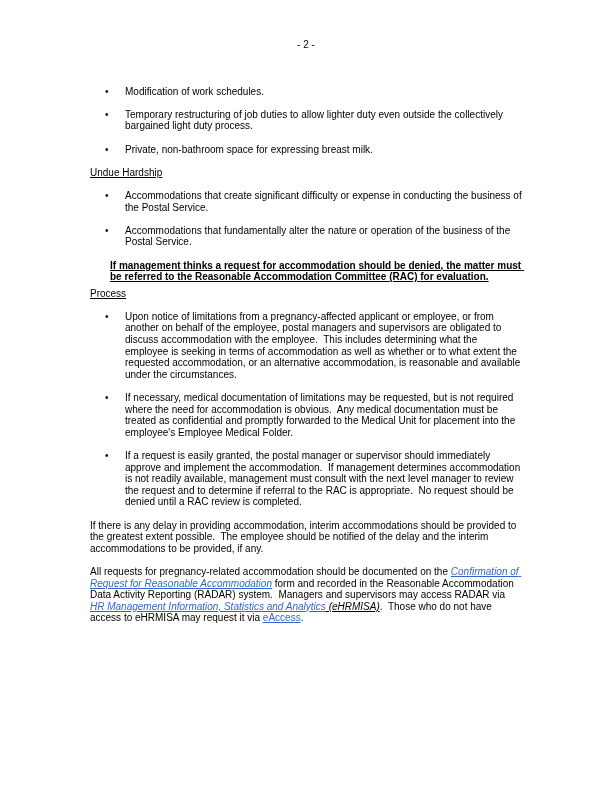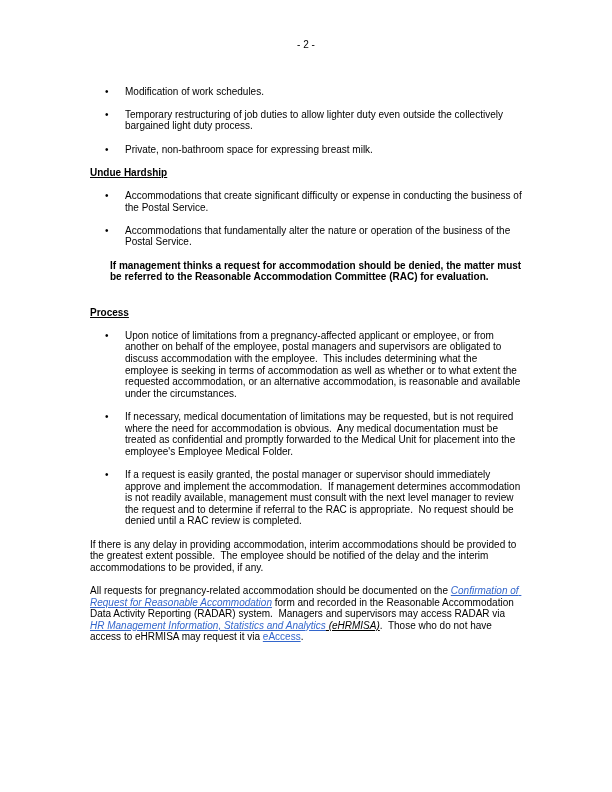--- a/index.html
+++ b/index.html
@@ -11,28 +11,28 @@
   }
   .page {
     box-sizing:border-box;
     width:612px; height:792px;
     padding:39px 90px 0 90px;
     background:#ffffff;
     overflow:hidden;
   }
   .pageno { text-align:center; margin:0 0 35px 0; white-space:pre; }
   .blk { margin:0 0 11.6px 0; white-space:pre-wrap; }
-  .head { font-weight:bold; text-decoration:underline; margin:0 0 11.6px 0; white-space:pre-wrap; }
+  .head { font-weight:normal; text-decoration:underline; margin:0 0 11.6px 0; white-space:pre-wrap; }
   .list { margin:0; padding:0; }
   .li { display:flex; margin:0 0 11.6px 0; padding-left:15px; }
   .li .marker { flex:none; width:20px; white-space:pre; }
   .li .li-text { flex:1; white-space:pre-wrap; }
   .rac-notice {
-    font-weight:bold; 
-    margin:0 -6px 24px 20px;
+    font-weight:bold; text-decoration:underline;
+    margin:0 -6px 5px 20px;
     white-space:pre-wrap;
   }
   .doc-link { text-decoration:underline; cursor:pointer; }
   .it { font-style:italic; }
   .u  { text-decoration:underline; }
   .seg { white-space:pre-wrap;text-align:right; }
 </style>
 </head>
 <body>
 

